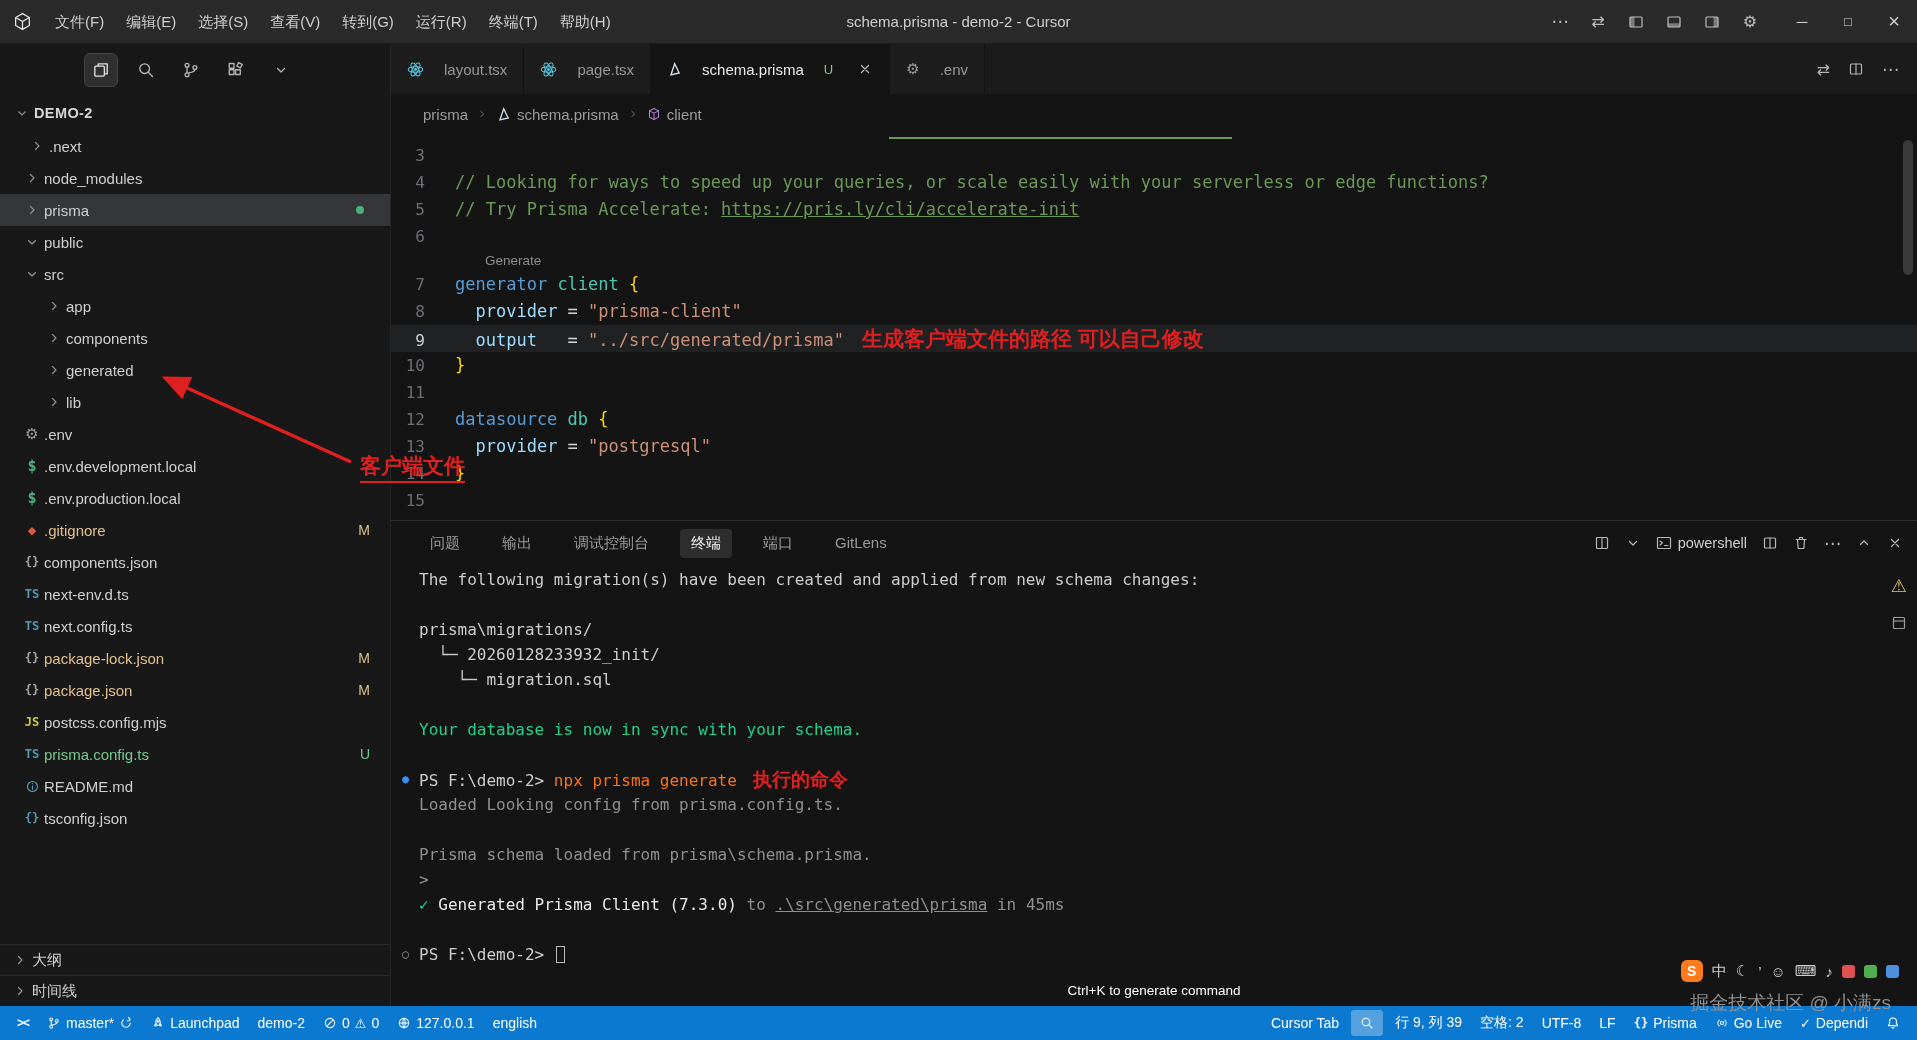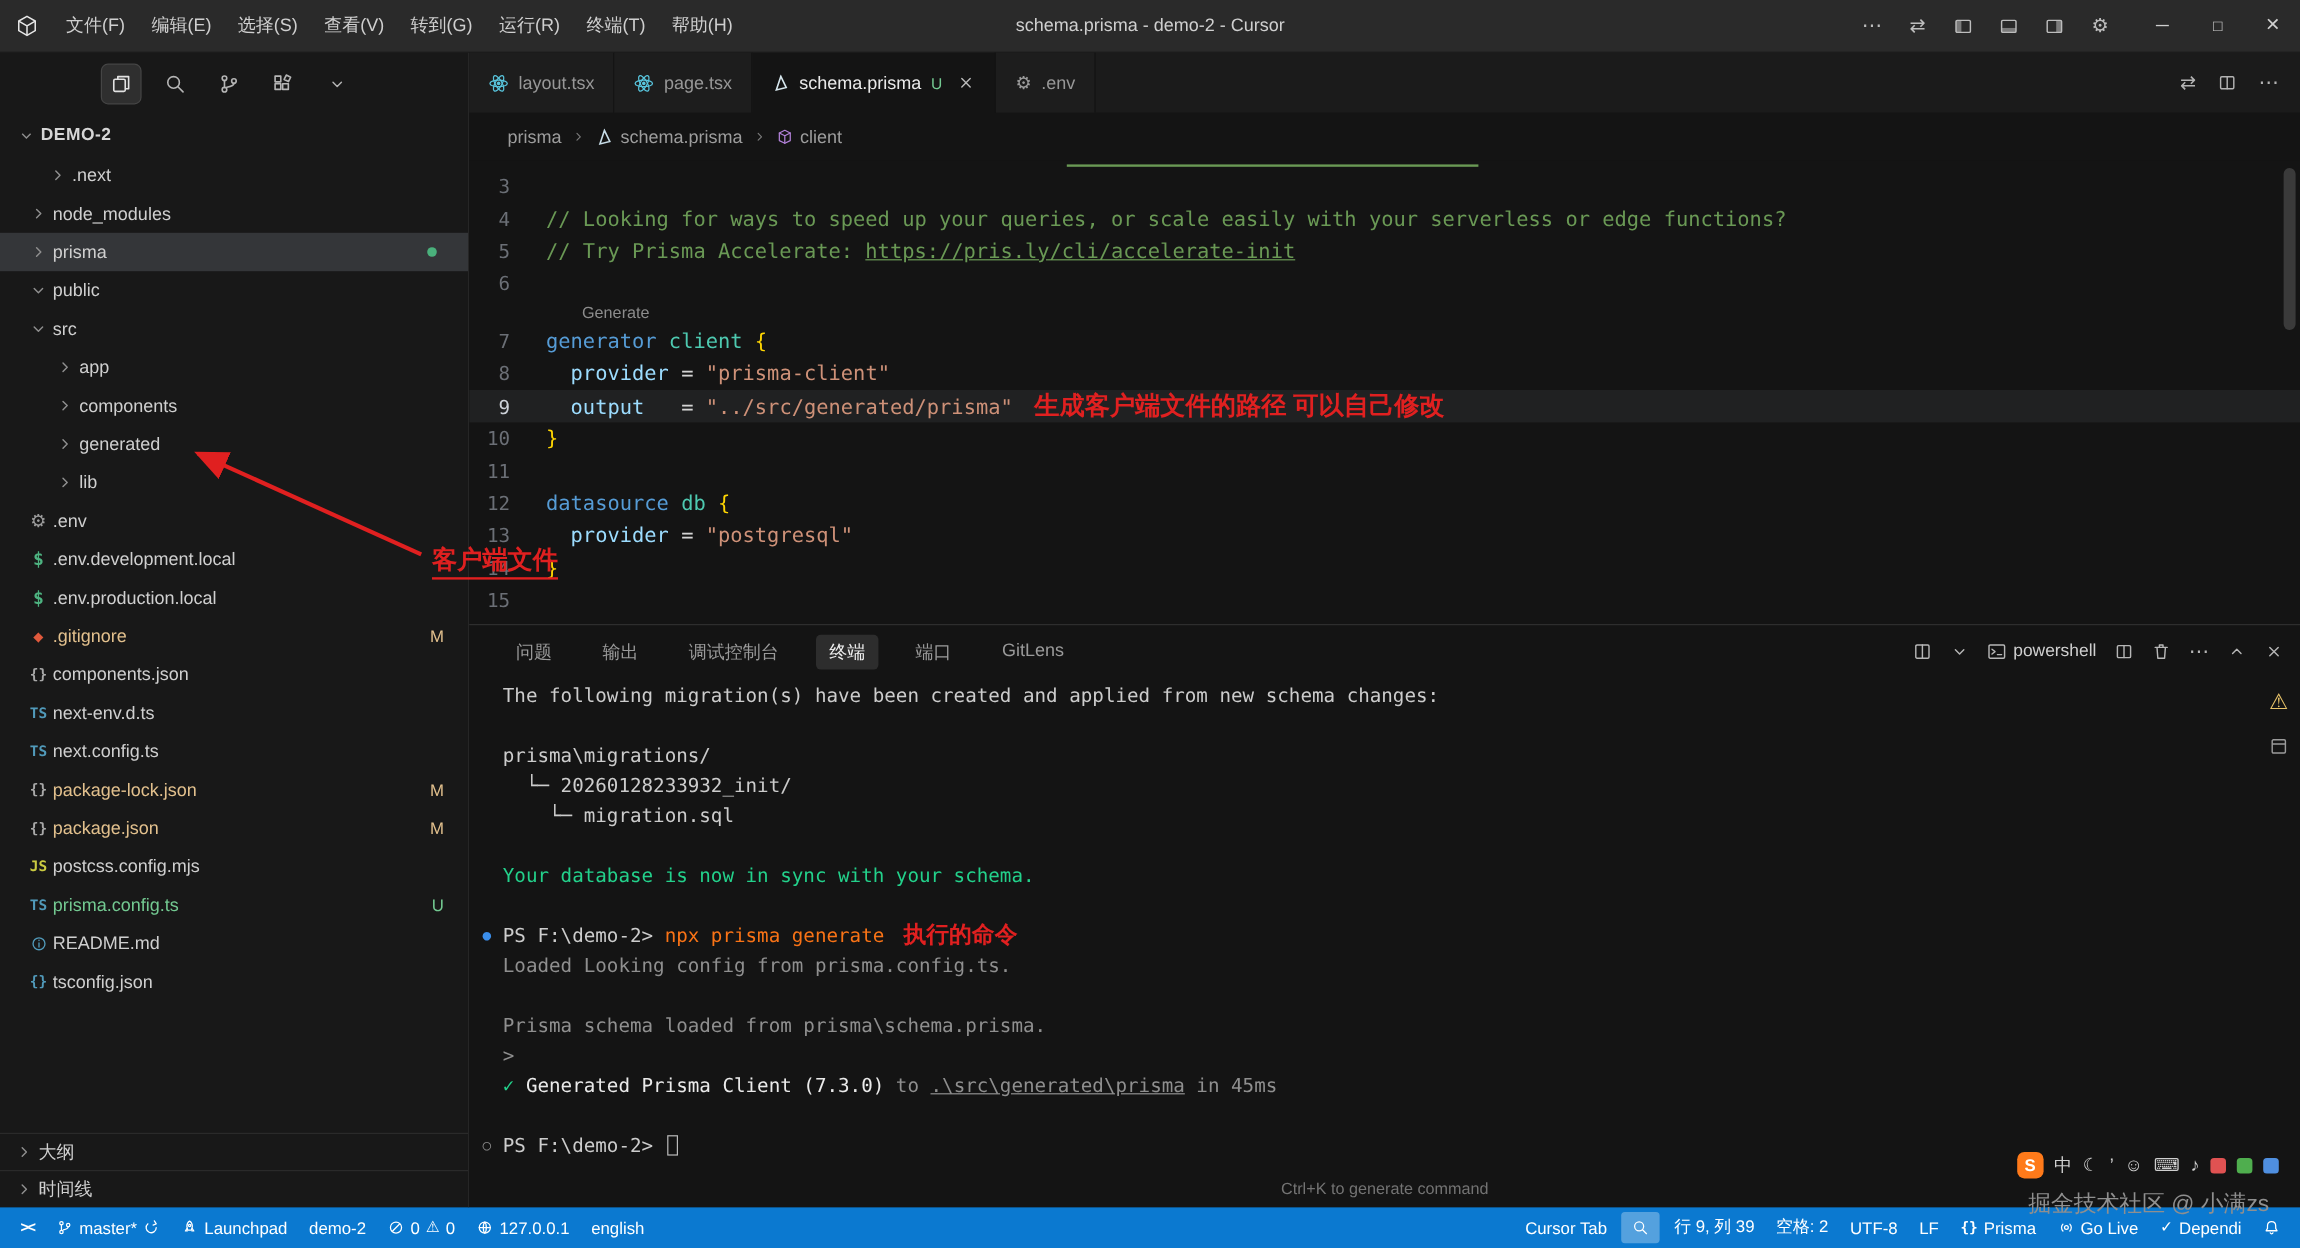--- a/index.html
+++ b/index.html
@@ -40,21 +40,21 @@
   .fi-braces-blue .g-braces{color:#519aba}
   .badge-ts{color:#519aba;font-weight:700;font-size:12px;font-family:"DejaVu Sans Mono",monospace}
   .badge-js{color:#cbcb41;font-weight:700;font-size:12px;font-family:"DejaVu Sans Mono",monospace}
   .fi-info{color:#519aba}
   .side-bottom{position:absolute;bottom:0;left:0;right:0}
   .side-sec{height:31px;display:flex;align-items:center;gap:4px;padding-left:12px;border-top:1px solid #2a2a2a;font-size:15px;color:#cfcfcf}
   
   .editor-col{flex:1;display:flex;flex-direction:column;position:relative;min-width:0}
   .tabbar{height:50px;background:#1b1b1b;display:flex;justify-content:space-between;flex:none}
   .tabs{display:flex}
-  .tab{display:flex;align-items:center;gap:8px;padding:0 16px;font-size:15px;color:#979797;background:#1d1d1d;border-right:1px solid #131313}
+  .tab{display:flex;align-items:center;gap:20px;padding:0 16px;font-size:15px;color:#979797;background:#1d1d1d;border-right:1px solid #131313}
   .tab.active{background:#141414;color:#e9e9e9}
   .tab-mod{color:#73c991;font-size:13px}
   .tab-x{display:flex;color:#b9b9b9;margin-left:4px}
   .ti-react{color:#58c4dc;display:flex}
   .ti-prisma{color:#d7e7ee;display:flex}
   .tab-actions{display:flex;align-items:center;gap:18px;padding-right:18px;color:#b3b3b3;font-size:17px}
   .breadcrumb{height:40px;display:flex;align-items:center;gap:6px;padding-left:32px;font-size:15px;color:#9d9d9d;background:#141414;flex:none}
   .bc-item{display:inline-flex;align-items:center;gap:6px}
   .bc-sep{display:inline-flex;color:#7c7c7c;transform:scale(.8)}
   .bci-symbol-cube{color:#b180d7;display:inline-flex}
@@ -91,21 +91,21 @@
   .tg{position:absolute;left:-17px;font-size:12px;top:0}
   .tg-blue{color:#3b8eea}.tg-gray{color:#8a8a8a}
   .t-txt{color:#cccccc}
   .t-dim{color:#8f8f8f}
   .t-dimu{color:#8f8f8f;text-decoration:underline}
   .t-grn{color:#23d18b}
   .t-wht{color:#eaeaea}
   .t-cmd{color:#f97316}
   .t-annot{font-family:"Liberation Sans",sans-serif;font-weight:700;color:#e02020;font-size:19px;margin-left:16px}
   .t-cursor{display:inline-block;width:9px;height:17px;border:1.2px solid #bbb;vertical-align:-3px;margin-left:2px}
-  .hint{position:absolute;bottom:8px;left:0;right:0;text-align:center;color:#737373;font-size:13.5px;font-family:"Liberation Sans",sans-serif}
+  .hint{position:absolute;bottom:8px;left:0;right:0;text-align:center;color:#ffffff;font-size:13.5px;font-family:"Liberation Sans",sans-serif}
   .panel-side{position:absolute;right:10px;top:54px;display:flex;flex-direction:column;gap:18px;align-items:center}
   .ps-warn{color:#e9c46a;font-size:18px}
   .ps-box{color:#9a9a9a;display:flex}
   
   .statusbar{height:34px;background:#0b79d0;display:flex;justify-content:space-between;color:#fff;font-size:14px;padding:0 8px}
   .status-side{display:flex;align-items:center}
   .sitem{display:flex;align-items:center;gap:5px;padding:0 9px;height:34px}
   .sitem.hl{background:rgba(255,255,255,.3);height:26px;border-radius:3px;margin:0 3px}
   .sitem .ic{display:inline-flex}
   .statusbar svg{width:14px;height:14px}
@@ -229,21 +229,21 @@
         </div>
       <div class="explorer-header">
         <span class="chev ic">
             <svg width="16" height="16" viewBox="0 0 16 16" fill="none" stroke="currentColor" stroke-width="1.2">
               <path d="M4.5 6.5L8 10l3.5-3.5"></path>
             </svg>
           </span>
         <span>DEMO-2</span>
       </div>
       <div class="tree" id="tree">
-          <div class="trow" style="padding-left: 36px; align-items: center;">
+          <div class="trow" style="padding-left: 25px; align-items: center;">
             <span class="slot chev ic">
               <svg width="16" height="16" viewBox="0 0 16 16" fill="none" stroke="currentColor" stroke-width="1.2" stroke-linecap="round" stroke-linejoin="round">
                 <path d="M6.5 4.5L10 8l-3.5 3.5"></path>
               </svg>
             </span>
             <span class="tlabel">.next</span>
           </div>
           <div class="trow" style="padding-left: 20px;">
             <span class="slot chev ic">
               <svg width="16" height="16" viewBox="0 0 16 16" fill="none" stroke="currentColor" stroke-width="1.2" stroke-linecap="round" stroke-linejoin="round">

